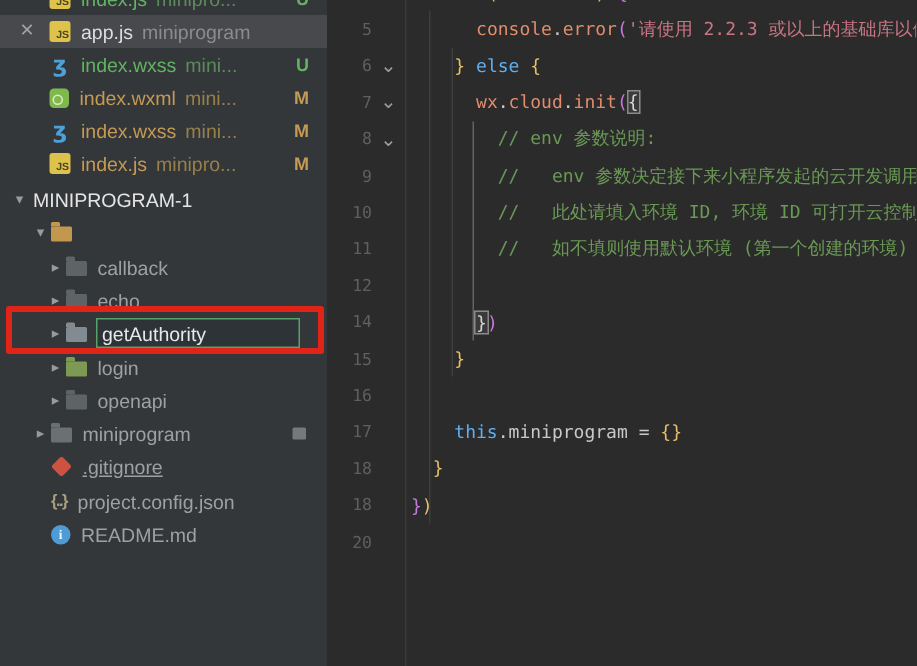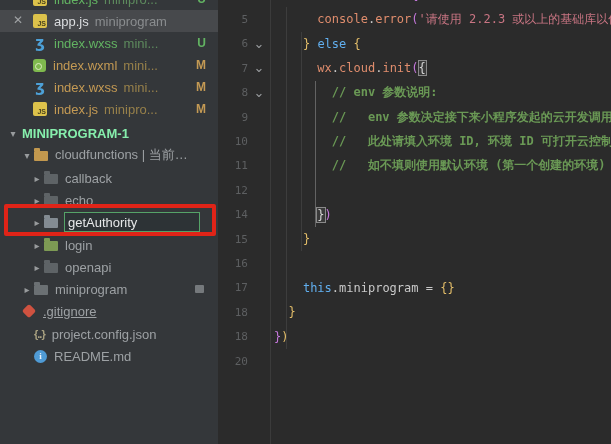--- a/index.html
+++ b/index.html
@@ -23,21 +23,21 @@
   .ofrow .nm{margin-left:7px;white-space:nowrap;}
   .ofrow .sx{margin-left:6px;white-space:nowrap;}
   .ofrow .bdg{margin-left:auto;margin-right:12px;font-weight:bold;font-size:12px;}
   .st-added .nm,.st-added .bdg{color:var(--u);} .st-added .sx{color:var(--u-dim);}
   .st-modified .nm,.st-modified .bdg{color:var(--m);} .st-modified .sx{color:var(--m-dim);}
   .st-selected .nm{color:#dcdee0;} .st-selected .sx{color:#8a8d8f;}
 
   .trow{position:absolute;left:0;width:218px;height:22px;display:flex;align-items:center;font-size:13px;color:#9da1a4;cursor:pointer;}
   .trow .arrow{width:14px;text-align:center;color:#989b9d;font-size:10px;flex:none;}
   .trow .lbl{margin-left:7px;white-space:nowrap;}
-  .trow.root .lbl{font-weight:bold;color:#86efac;margin-left:2px;}
+  .trow.root .lbl{font-weight:normal;color:#e5e5e5;margin-left:2px;}
   .rename{display:inline-block;width:136px;border:1px solid var(--green);background:#2d3336;color:#e6e8e9;padding:1px 3px;margin-left:6px;font-size:13px;height:20px;line-height:17px;}
 
   
   .folder{width:14px;height:10px;border-radius:1px;position:relative;flex:none;background:currentColor;margin-top:2px;}
   .folder:before{content:"";position:absolute;left:0;top:-3px;width:6px;height:3px;border-radius:1px 1px 0 0;background:currentColor;}
   .ic-js{width:14px;height:14px;border-radius:2px;background:#ddc24b;color:#4a431d;font-size:7px;font-weight:bold;display:flex;align-items:flex-end;justify-content:flex-end;padding:1px;flex:none;font-family:"Liberation Sans",sans-serif;}
   .ic-wxss{color:#4da1d8;font-weight:bold;font-size:15px;line-height:14px;width:14px;text-align:center;flex:none;font-family:"DejaVu Sans",sans-serif;}
   .ic-wxml{width:13px;height:13px;border-radius:3px;background:#7fb94e;position:relative;flex:none;}
   .ic-wxml:before{content:"";position:absolute;left:2px;top:4px;width:5px;height:5px;border:1px solid #dcedc2;border-radius:50%;}
   .ic-git{width:10px;height:10px;background:#cf5240;transform:rotate(45deg);border-radius:2px;margin:2px;flex:none;}
@@ -52,21 +52,21 @@
   .editor{position:absolute;left:218px;top:0;width:393px;height:444px;background:var(--editor-bg);overflow:hidden;}
   .gutter-sep{position:absolute;left:52px;top:0;width:1px;height:444px;background:#3b3b3b;}
   .guide{position:absolute;width:1px;background:#3d3d3d;}
   .guide.hot{background:#636363;}
   .code-lines{position:absolute;left:0;top:-17px;width:100%;}
   .cl{height:24.4px;display:flex;align-items:center;position:relative;}
   .cl .ln{width:30px;flex:none;text-align:right;font:11px "DejaVu Sans Mono",monospace;color:var(--lineno);}
   .cl .fold{width:22px;flex:none;text-align:center;color:#9b9ea0;font-size:13px;line-height:10px;}
   .cl .ct{white-space:pre;font:12px "DejaVu Sans Mono",monospace;color:var(--txt);padding-left:4px;}
   .cl.active{background:var(--active-line);box-shadow:0 1px 0 #3d4043, 0 -1px 0 #3d4043;}
-  .t-k{color:var(--kw);} .t-i{color:var(--ident);} .t-s{color:var(--str);} .t-c{color:var(--com);font-weight:bold;}
+  .t-k{color:var(--kw);} .t-i{color:var(--ident);} .t-s{color:var(--str);} .t-c{color:var(--com);}
   .t-g{color:var(--gold);} .t-p{color:var(--purple);} .t-b{color:var(--bool);}
   .t-x{color:#d6d6d6;border:1px solid #8a8a8a;background:#3a3a3a;margin:0 -1px;}
 
   .watermark{position:absolute;right:8px;bottom:6px;color:var(--wm);font-size:14px;letter-spacing:1px;}
 </style>
 </head>
 <body>
 
 <div class="panel">
   <div id="openfiles">
@@ -108,21 +108,20 @@
       </div>
     </div>
   <div id="tree">
       <div class="trow root" style="top: 122px; padding-left: 6px;">
         <span class="arrow">▾</span>
         <span class="lbl">MINIPROGRAM-1</span>
       </div>
       <div class="trow" style="top: 144px; padding-left: 20px;">
         <span class="arrow">▾</span>
         <span class="folder" style="color: rgb(194, 152, 78);"></span>
-        <span class="lbl">cloudfunctions | 当前…</span>
       </div>
       <div class="trow" style="top: 167px; padding-left: 30px;">
         <span class="arrow">▸</span>
         <span class="folder" style="color: rgb(94, 99, 102);"></span>
         <span class="lbl">callback</span>
       </div>
       <div class="trow" style="top: 189px; padding-left: 30px;">
         <span class="arrow">▸</span>
         <span class="folder" style="color: rgb(94, 99, 102);"></span>
         <span class="lbl">echo</span>
@@ -141,21 +140,21 @@
         <span class="arrow">▸</span>
         <span class="folder" style="color: rgb(94, 99, 102);"></span>
         <span class="lbl">openapi</span>
       </div>
       <div class="trow" style="top: 278px; padding-left: 20px;">
         <span class="arrow">▸</span>
         <span class="folder" style="color: rgb(107, 112, 115);"></span>
         <span class="lbl">miniprogram</span>
         <span class="mini-badge"></span>
       </div>
-      <div class="trow" style="top: 300px; padding-left: 8px; text-decoration: underline;">
+      <div class="trow" style="top: 300px; padding-left: 20px; text-decoration: underline;">
         <span class="arrow"></span>
         <span class="ic-git"></span>
         <span class="lbl">.gitignore</span>
       </div>
       <div class="trow" style="top: 323px; padding-left: 20px;">
         <span class="arrow"></span>
         <span class="ic-json">{..}</span>
         <span class="lbl">project.config.json</span>
       </div>
       <div class="trow" style="top: 345px; padding-left: 20px;">

